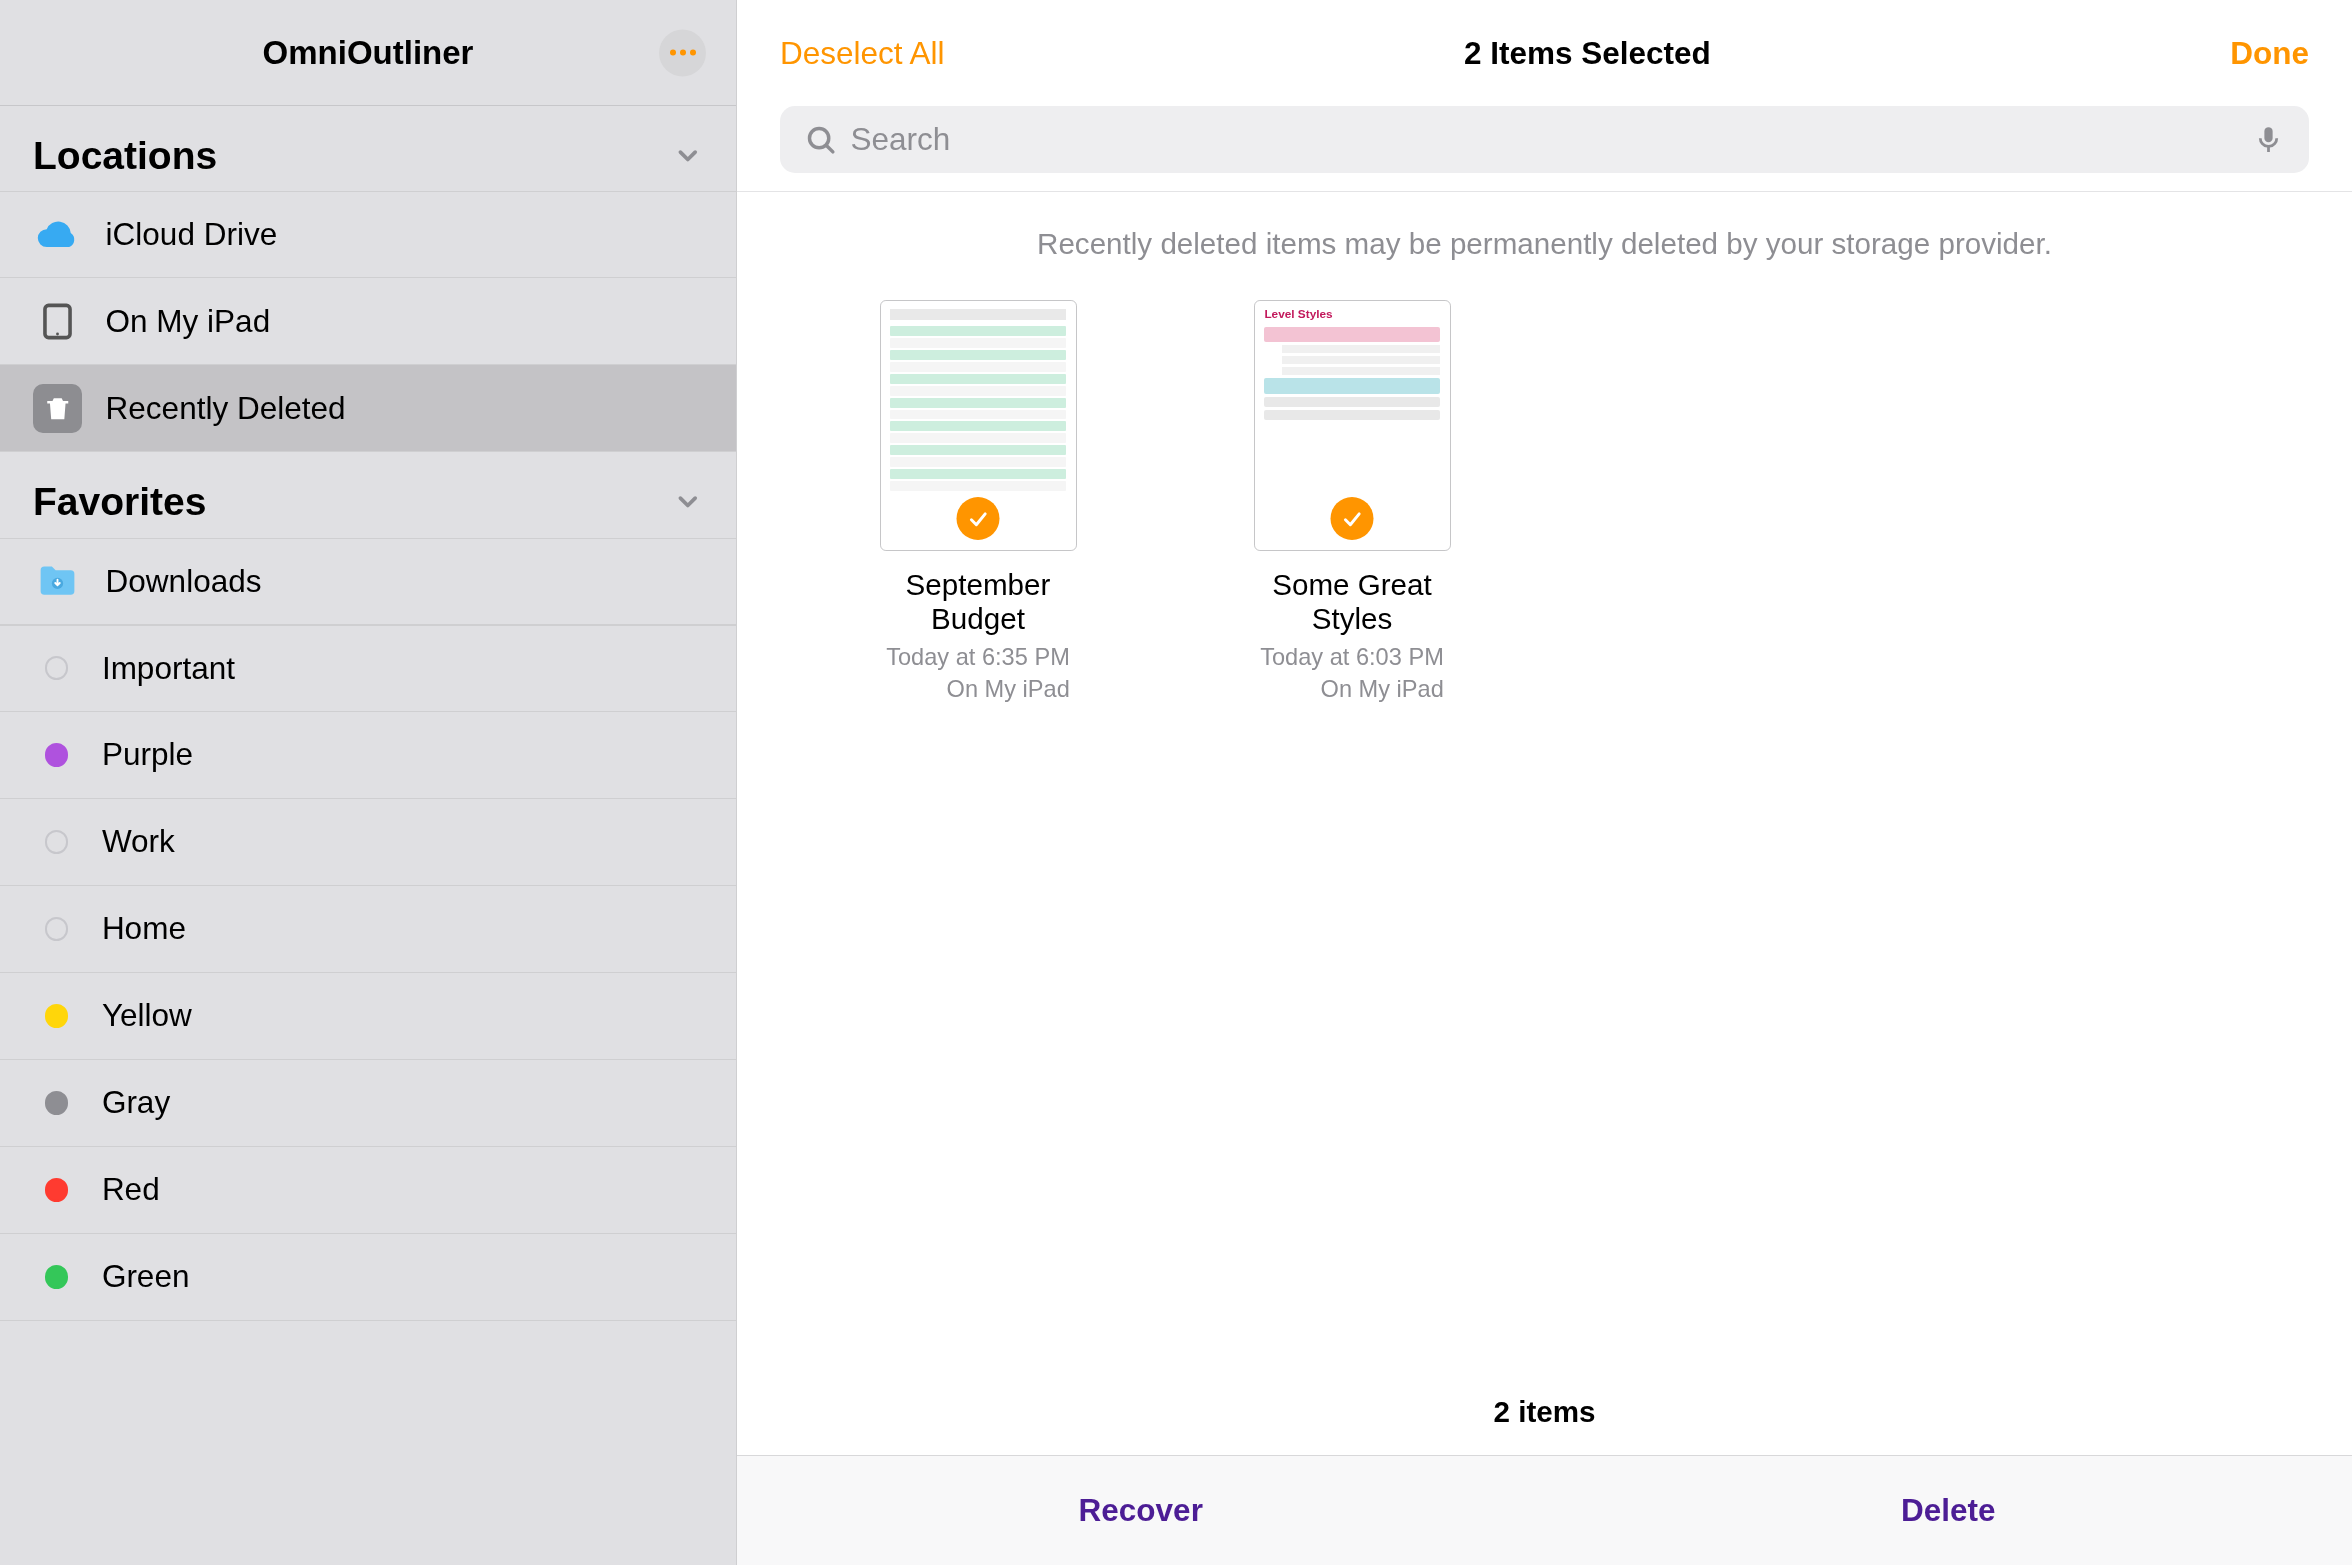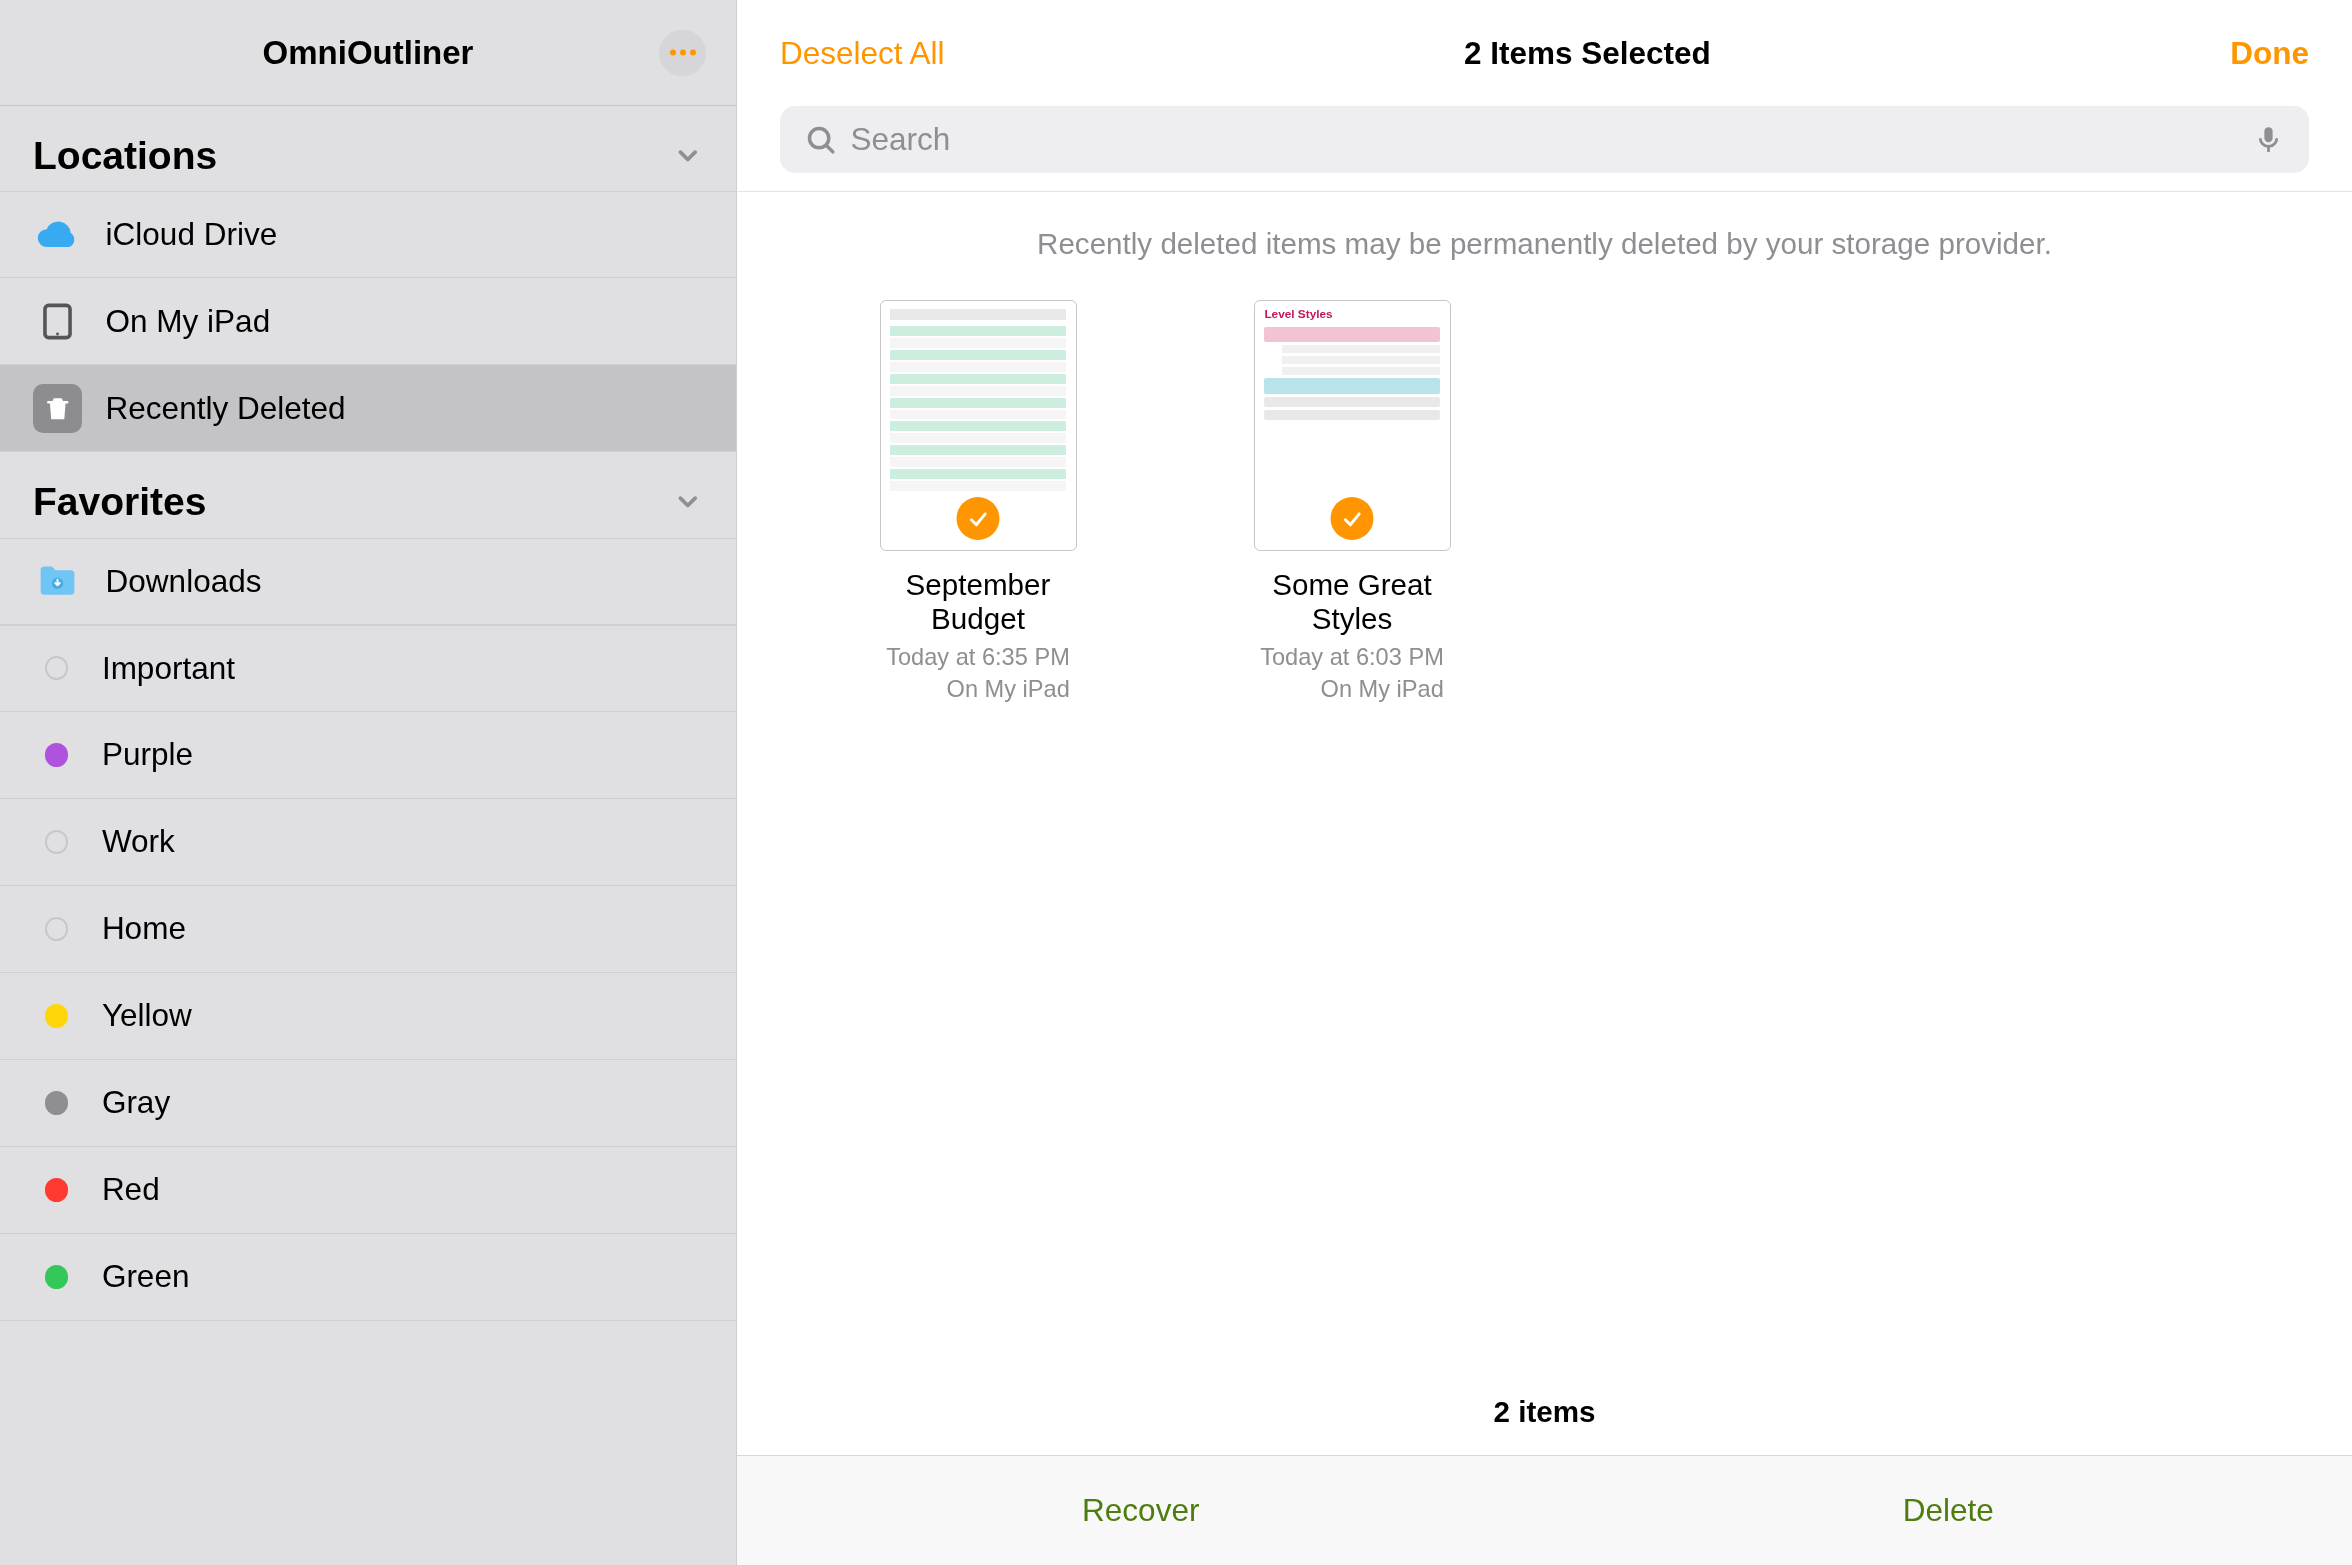--- a/index.html
+++ b/index.html
@@ -118,21 +118,21 @@
   .m-footer-count {
     text-align: center; font-size: 29.6px; font-weight: 600; color: #000;
     padding: 25.6px 0;
   }
   .m-toolbar {
     height: 110px; border-top: 1px solid #d8d8da; background: #f8f8f9;
     display: flex;
   }
   .tb-btn {
     flex: 1; display: flex; align-items: center; justify-content: center;
-    font-size: 31.5px; color: #4d7c0f; font-weight: 400;
+    font-size: 31.5px; color: #4c1d95; font-weight: 700;
   }
 </style>
 </head>
 <body>
 
 <div class="sidebar">
   <div class="sb-header">
     <div class="sb-title">OmniOutliner</div>
     <div class="sb-more">
       <div class="sb-more-dots">

